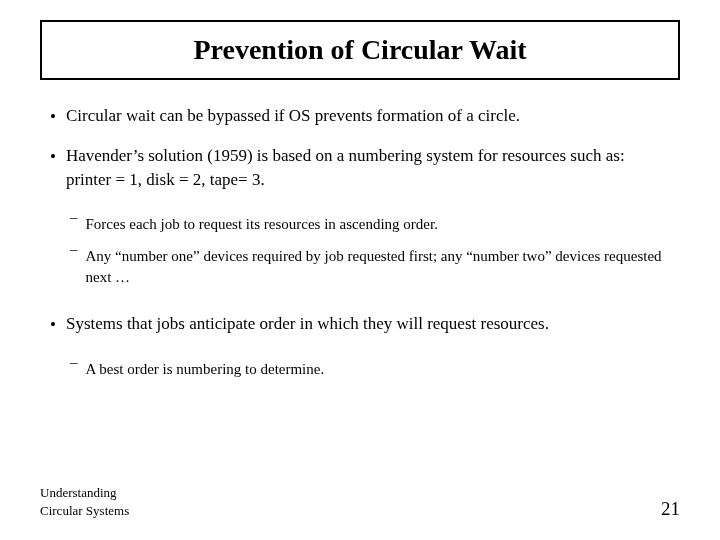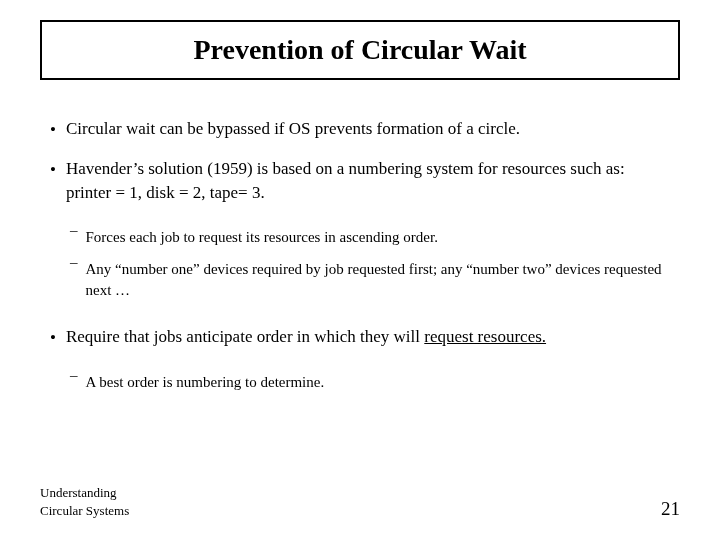--- a/index.html
+++ b/index.html
@@ -23,21 +23,21 @@
       background: #ffffff;
       padding: 20px 40px 20px 40px;
       display: flex;
       flex-direction: column;
       position: relative;
     }
 
     .title-box {
       border: 2px solid #000000;
       padding: 12px 20px;
-      margin-bottom: 37px;
+      margin-bottom: 24px;
       text-align: center;
     }
 
     .title-text {
       font-size: 28px;
       font-weight: bold;
       font-family: 'Times New Roman', Times, serif;
     }
 
     .content {
@@ -85,21 +85,20 @@
     .sub-bullet-text {
       flex: 1;
       margin-top: 7px;
     }
 
     .spacer {
       height: 14px;
     }
 
     .underline {
-      text-decoration: underline;
     }
 
     .footer {
       display: flex;
       justify-content: space-between;
       align-items: flex-end;
       padding-top: 8px;
       margin-top: auto;
     }
 
@@ -142,21 +141,21 @@
         <span class="sub-bullet-dash">–</span>
         <span class="sub-bullet-text">Any “number one” devices required by job requested first; any “number two” devices  requested next …</span>
       </div>
     </div>
 
     <div class="spacer"></div>
 
     <div class="bullet-item">
       <span class="bullet-dot">•</span>
       <span class="bullet-text">
-        <span>Require that jobs anticipate order in which they will </span><span class="underline">request resources.</span>
+        <span>Systems that jobs anticipate order in which they will </span><span class="underline">request resources.</span>
       </span>
     </div>
 
     <div class="sub-bullets">
       <div class="sub-bullet-item">
         <span class="sub-bullet-dash">–</span>
         <span class="sub-bullet-text">A best order is numbering to determine.</span>
       </div>
     </div>
 

